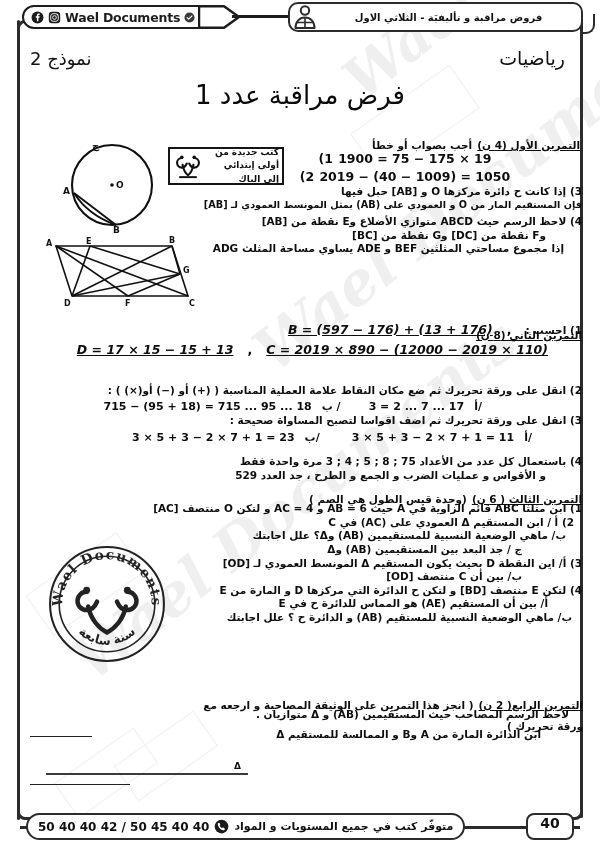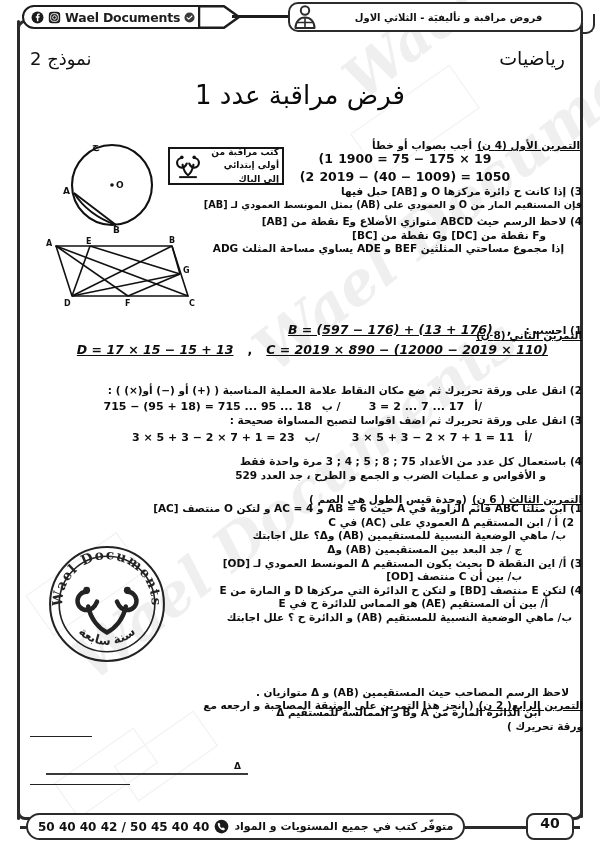--- a/index.html
+++ b/index.html
@@ -428,21 +428,21 @@
     <line x1="22" y1="60" x2="64" y2="92" stroke="#111" stroke-width="1.9"></line>
     <circle cx="60" cy="52" r="1.8" fill="#111"></circle>
     <text x="64" y="55" font-family="DejaVu Sans, sans-serif" font-size="9" font-weight="bold" fill="#111">O</text>
     <text x="11" y="61" font-family="DejaVu Sans, sans-serif" font-size="9" font-weight="bold" fill="#111">A</text>
     <text x="61" y="100" font-family="DejaVu Sans, sans-serif" font-size="9" font-weight="bold" fill="#111">B</text>
     <text x="40" y="16" font-family="DejaVu Sans, sans-serif" font-size="10" font-weight="bold" fill="#111">ح</text>
   </svg>
 
   <div class="promo-box">
     <div class="promo-text">
-      <div>كتب مراقبة من</div>
+      <div>كتب جديدة من</div>
       <div>أولى إبتدائي إلى الباك</div>
     </div>
     <svg class="promo-logo" viewBox="0 0 34 30">
       <path d="M10 6 a5.4 5.4 0 0 0 0 10.8 c3 0 4.6-2.2 5.6-4.6 M24 6 a5.4 5.4 0 0 1 0 10.8 c-3 0-4.6-2.2-5.6-4.6" fill="none" stroke="#111" stroke-width="2.4" stroke-linecap="round"></path>
       <path d="M10.8 13.5 C12 20 15 24 17 25.5 C19 24 22 20 23.2 13.5" fill="none" stroke="#111" stroke-width="2.4" stroke-linecap="round"></path>
       <circle cx="10" cy="5" r="2" fill="#111"></circle>
       <circle cx="24" cy="5" r="2" fill="#111"></circle>
       <rect x="7" y="26.5" width="20" height="2.2" fill="#111"></rect>
     </svg>
   </div>
@@ -581,21 +581,21 @@
       <circle cx="-20" cy="-13.5" r="3.4" fill="#111"></circle>
       <circle cx="20" cy="-13.5" r="3.4" fill="#111"></circle>
     </g>
   </svg>
 
   <div class="rtl-block" style="left:185px; top:694px; width:398px; text-align:right;">
     <span class="ex-head">التمرين الرابع( 2 ن)</span>
     <span class="ex-head-suffix">( انجز هذا التمرين على الوثيقة المصاحبة و ارجعه مع ورقة تحريرك )</span>
   </div>
 
-  <div class="rtl-block" style="left:185px; top:686px; width:398px;">
+  <div class="rtl-block" style="left:185px; top:708px; width:398px;">
     <div class="line" style="text-align:right; padding-right:14px;">لاحظ الرسم المصاحب حيث المستقيمين (AB) و  Δ متوازيان .</div>
     <div class="line" style="text-align:right; padding-right:42px; margin-top:6px;">ابن الدائرة المارة من A وB و الممالسة للمستقيم Δ</div>
   </div>
 
   <svg class="fig" style="left:44px; top:752px;" width="208" height="36" viewBox="0 0 208 36">
     <line x1="2" y1="22" x2="204" y2="22" stroke="#3a3a3a" stroke-width="2.2"></line>
     <text x="190" y="17" font-family="DejaVu Sans, sans-serif" font-size="9" font-weight="bold" fill="#111">Δ</text>
   </svg>
 
   <div class="rule" style="left:30px; top:736px; width:62px;"></div>

